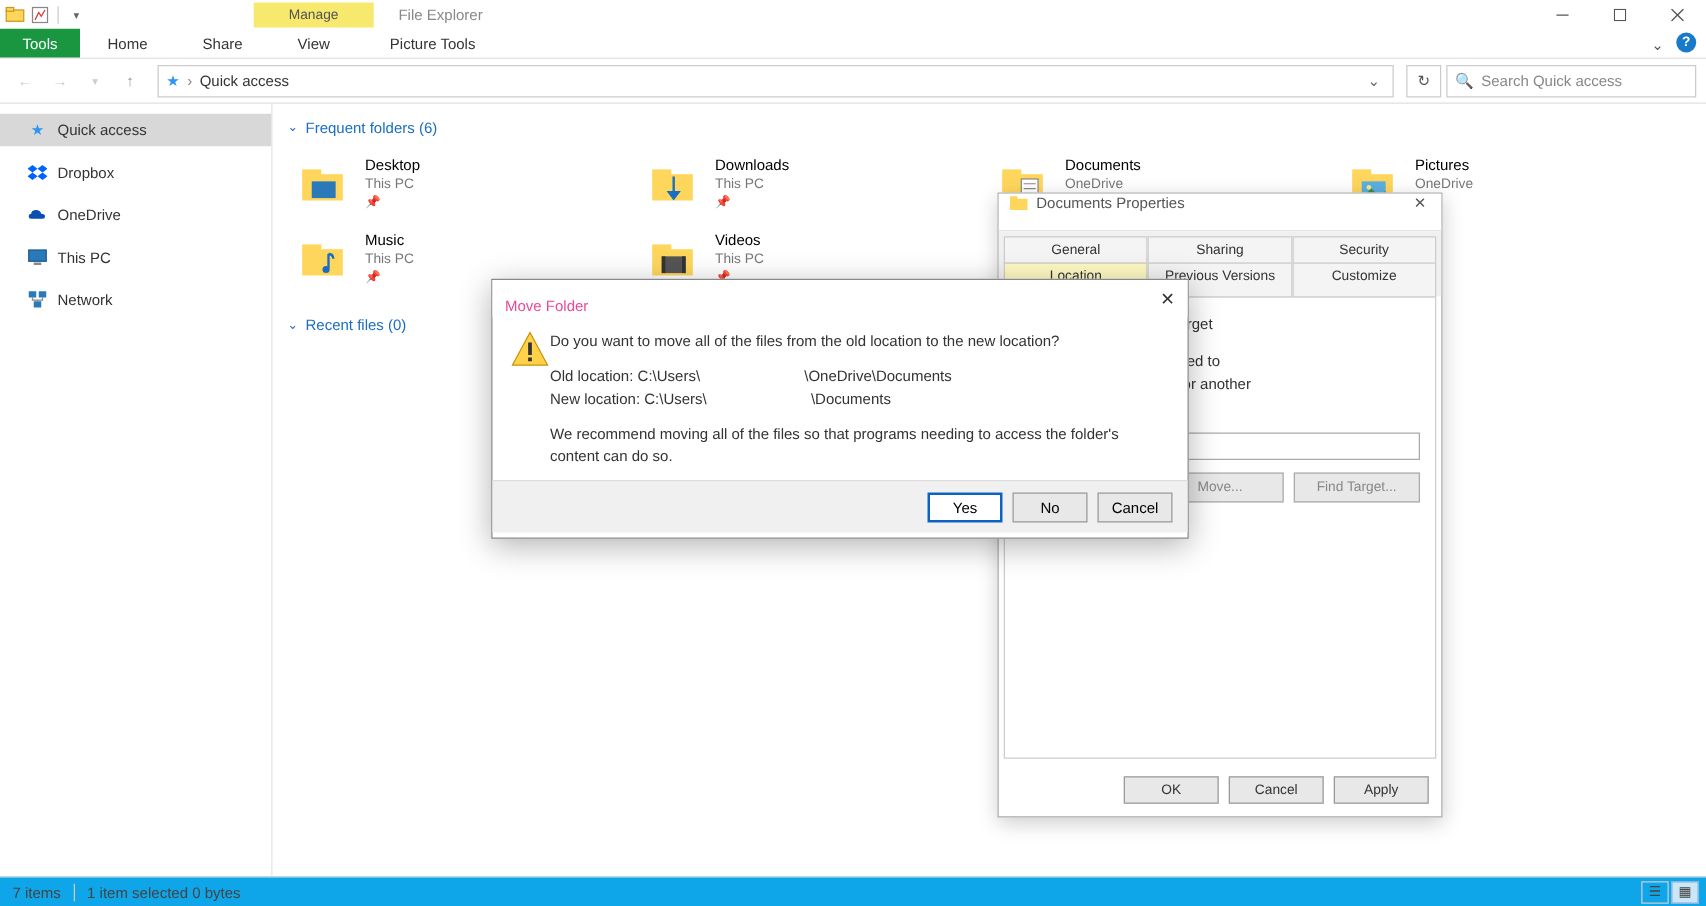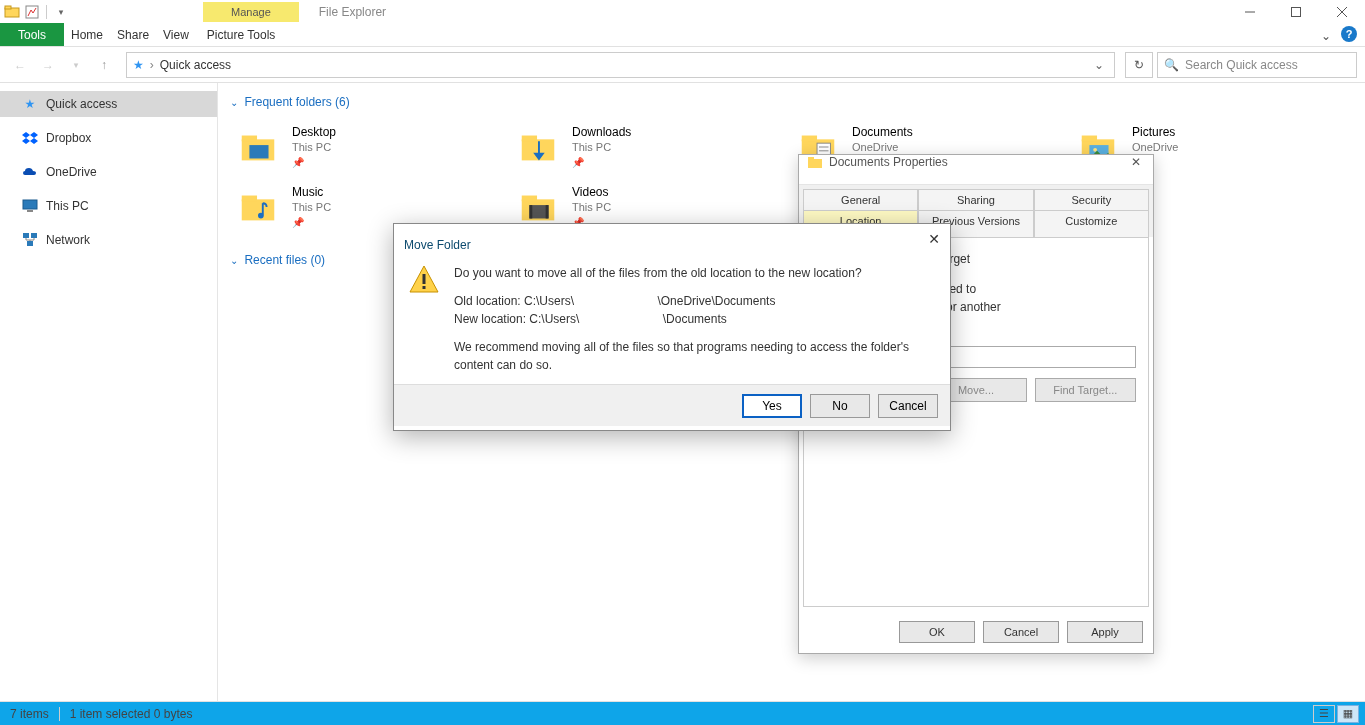--- a/index.html
+++ b/index.html
@@ -7,21 +7,21 @@
 .titlebar { height:23px; display:flex; align-items:center; background:#fff; }
 .qat { display:flex; align-items:center; gap:4px; padding:0 4px; height:100%; }
 .qat-ic { width:16px; height:16px; display:flex; align-items:center; justify-content:center; }
 .qat-sep { width:1px; height:14px; background:#ccc; margin:0 2px; }
 .ctx-tab { background:#f7e96e; color:#555; padding:4px 28px; font-size:11px; margin-left:130px;}
 .app-title { color:#888; font-size:12px; padding-left:20px;}
 .winctrls { position:absolute; right:0; top:0; display:flex; }
 .winbtn { width:46px; height:23px; display:flex; align-items:center; justify-content:center; color:#555;}
 .winbtn svg { width:10px; height:10px; }
 .ribbon-tabs { height:24px; display:flex; align-items:stretch; border-bottom:1px solid #e1e1e1; position:relative;}
-.rtab { padding:0 7px; display:flex; align-items:center; color:#333; font-size:12px;}
+.rtab { padding:0 22px; display:flex; align-items:center; color:#333; font-size:12px;}
 .rtab.file { background:#1a9641; color:#fff; padding:0 18px;}
 .rtab.ctx { color:#333; margin-left:4px; }
 .helpicon { position:absolute; right:8px; top:3px; width:16px; height:16px; border-radius:50%; background:#1979ca; color:#fff; display:flex; align-items:center; justify-content:center; font-size:11px; font-weight:bold;}
 .chevup { position:absolute; right:34px; top:6px; color:#555;}
 .navbar { height:36px; border-bottom:1px solid #e1e1e1; display:flex; align-items:center; padding:0 8px; gap:4px;}
 .navbtn { width:24px; height:24px; display:flex; align-items:center; justify-content:center; color:#999;}
 .navbtn.disabled { color:#ccc;}
 .addressbar { flex:1; height:26px; border:1px solid #ccc; display:flex; align-items:center; padding:0 6px; gap:6px; margin:0 6px;}
 .addr-star { color:#3095f2; }
 .addr-txt { flex:1; color:#333;}
@@ -63,23 +63,23 @@
 .prop-body .line { margin-bottom:12px;}
 .locinput { width:100%; height:22px; border:1px solid #aaa; padding:0 4px; font-size:11px; background:#fff; color:#333; overflow:hidden;}
 .locbtns { display:flex; gap:8px; margin-top:10px;}
 .locbtns button { flex:1; height:24px; border:1px solid #aaa; background:#e8e8e8; color:#888; font-size:11px;}
 .prop-foot { position:absolute; bottom:10px; right:10px; display:flex; gap:8px;}
 .prop-foot button { width:76px; height:22px; border:1px solid #999; background:#e8e8e8; font-size:11px; color:#333;}
 
 
 .movedlg { position:absolute; left:393px; top:223px; width:558px; height:208px; background:#fff; border:1px solid #888; box-shadow:0 6px 24px rgba(0,0,0,.3);}
 .movedlg .tb { height:30px; display:flex; align-items:center; padding:0 10px; background:#fff;}
-.movedlg .tb .ttl { flex:1; color:#0c4a6e; font-size:12px;margin-top:12px;}
+.movedlg .tb .ttl { flex:1; color:#ec4899; font-size:12px;margin-top:12px;}
 .movedlg .tb .x { font-size:14px; color:#333;}
-.movedlg .bd { padding:10px 18px 10px 14px; display:flex; gap:14px;}
+.movedlg .bd { padding:10px 18px 10px 14px; display:flex; }
 .warnicon { width:32px; height:32px; flex-shrink:0;}
 .movedlg .msg { font-size:12px; color:#333; line-height:1.5;}
 .movedlg .msg .blk { margin-bottom:10px;}
 .movedlg .ft { background:#f0f0f0; height:42px; border-top:1px solid #ddd; display:flex; align-items:center; justify-content:flex-end; gap:8px; padding:0 12px;}
 .movedlg .ft button { width:60px; height:24px; border:1px solid #999; background:#e8e8e8; font-size:12px;}
 .movedlg .ft button.primary { border:2px solid #0b61c4; background:#fff;}
 
 
 .foldersvg { width:44px; height:44px;}
 </style>

